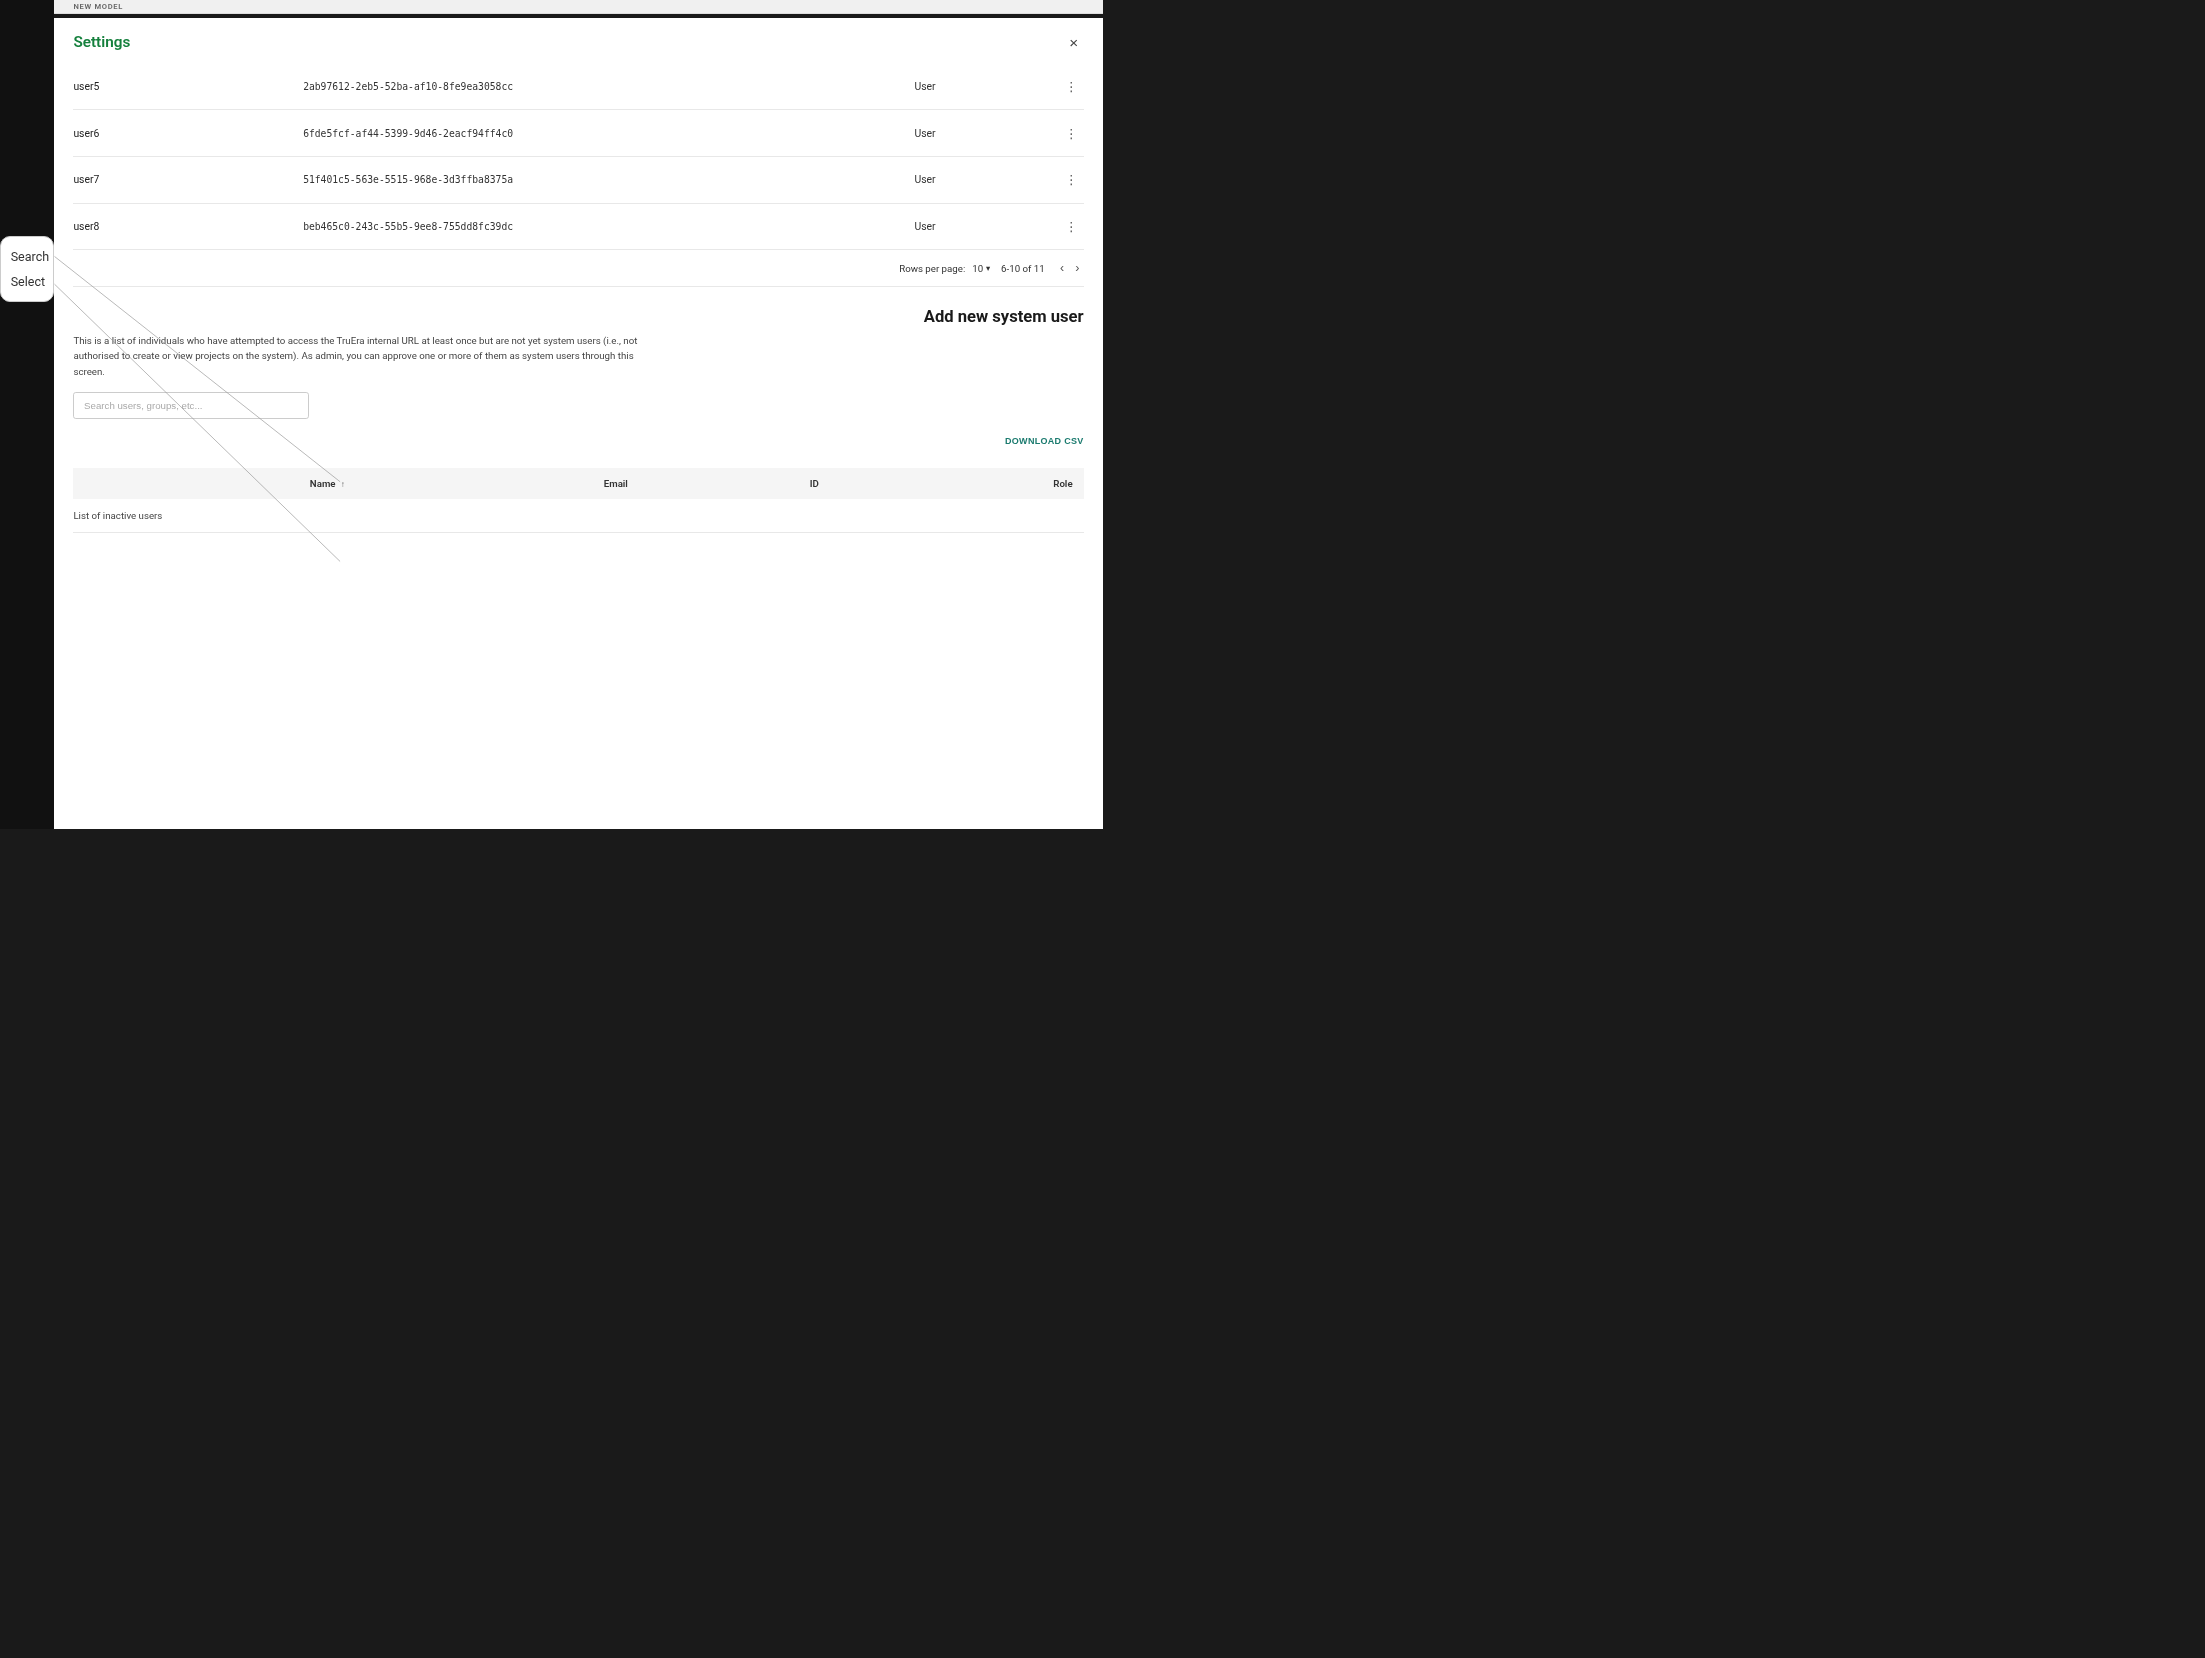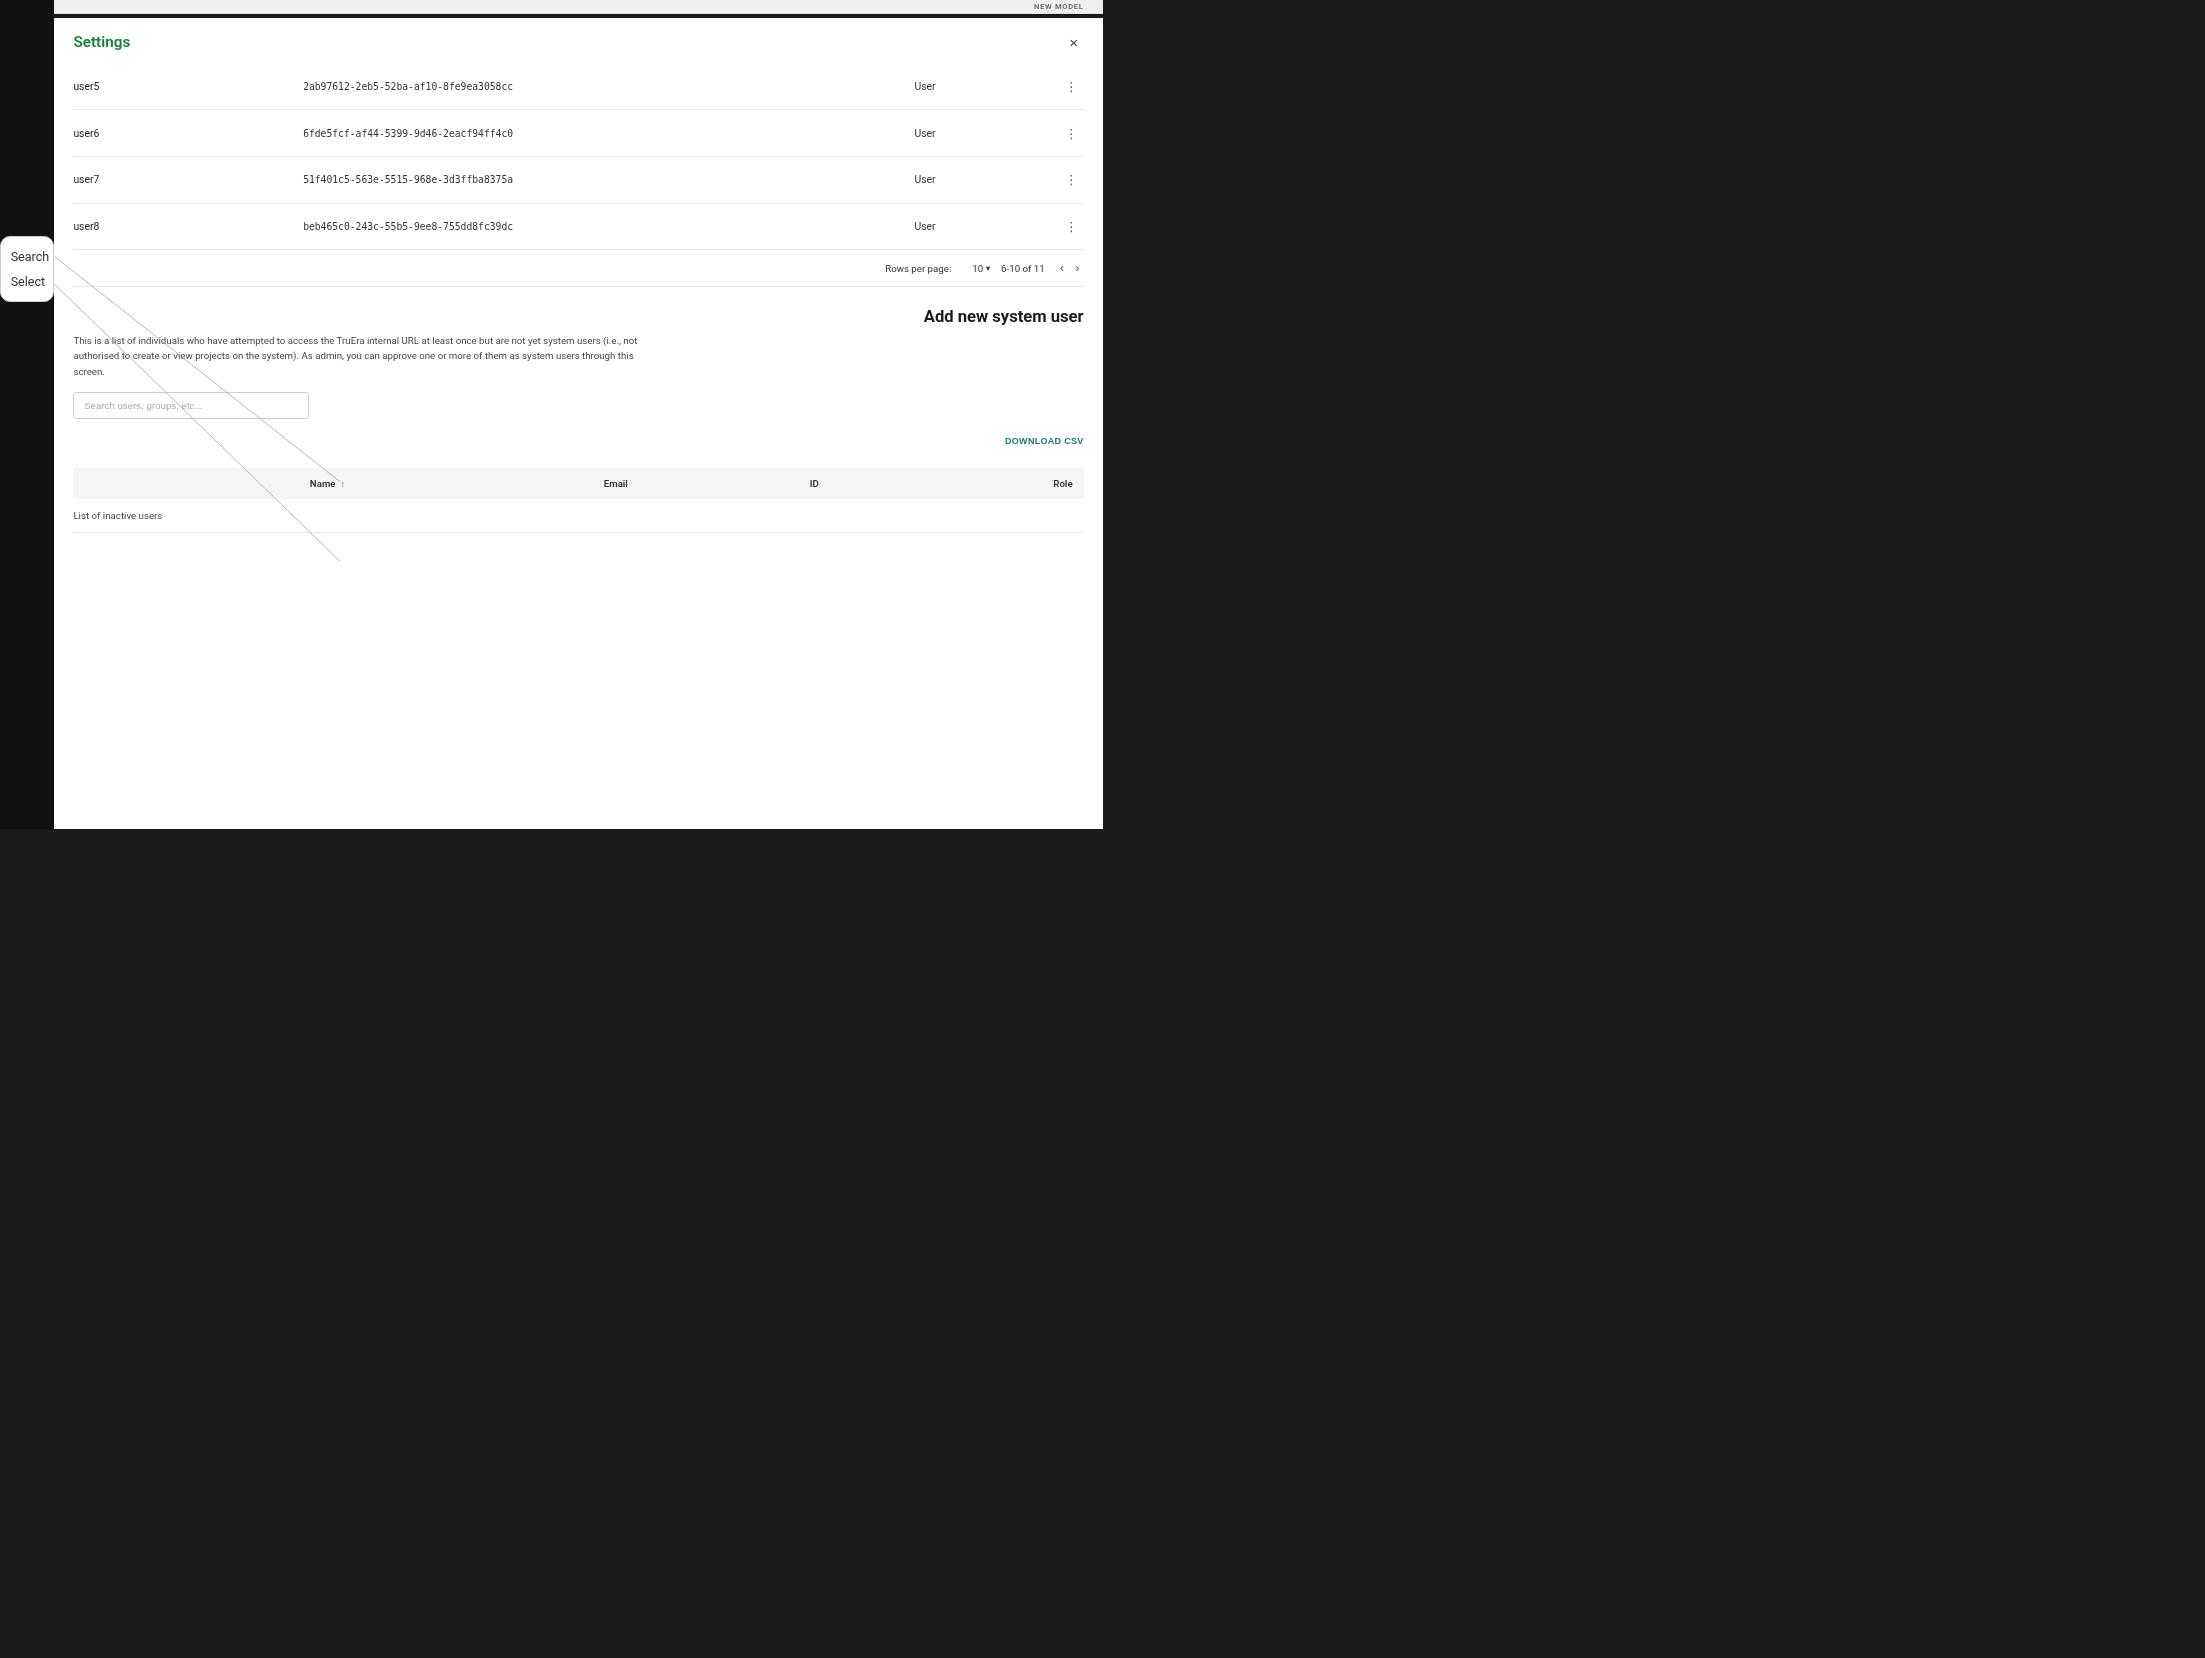--- a/index.html
+++ b/index.html
@@ -119,21 +119,21 @@
       padding: 9.7px 0;
       gap: 11px;
       font-size: 9.7px;
       color: #333;
       border-bottom: 0.7px solid #e8e8e8;
     }
 
     .rows-per-page {
       display: flex;
       align-items: center;
-      gap: 21px;
+      gap: 7px;
     }
 
     .rows-select {
       display: flex;
       align-items: center;
       gap: 2.8px;
       cursor: pointer;
     }
 
     .page-info {
@@ -276,21 +276,21 @@
     .top-bar-hint {
       position: absolute;
       top: 0;
       left: 54px;
       right: 0;
       height: 14px;
       background: #f0f0f0;
       border-bottom: 0.7px solid #ddd;
       display: flex;
       align-items: center;
-      justify-content: flex-end;
+      justify-content: flex-start;
       padding: 0 19.4px;
       font-size: 7.6px;
       color: #666;
       letter-spacing: 0.7px;
       font-weight: 600;
       text-transform: uppercase;
     }
   </style>
 </head>
 <body>

